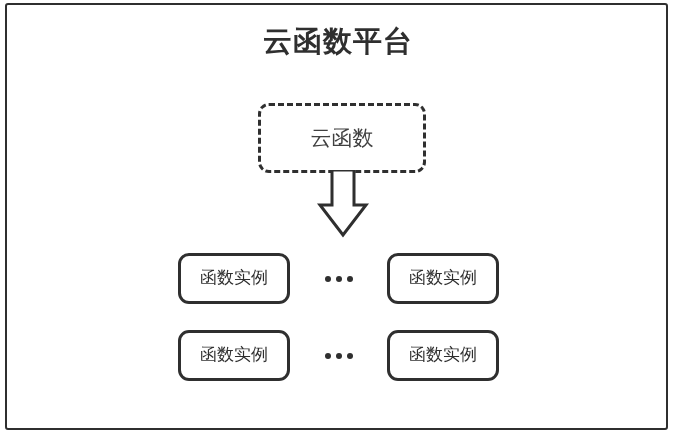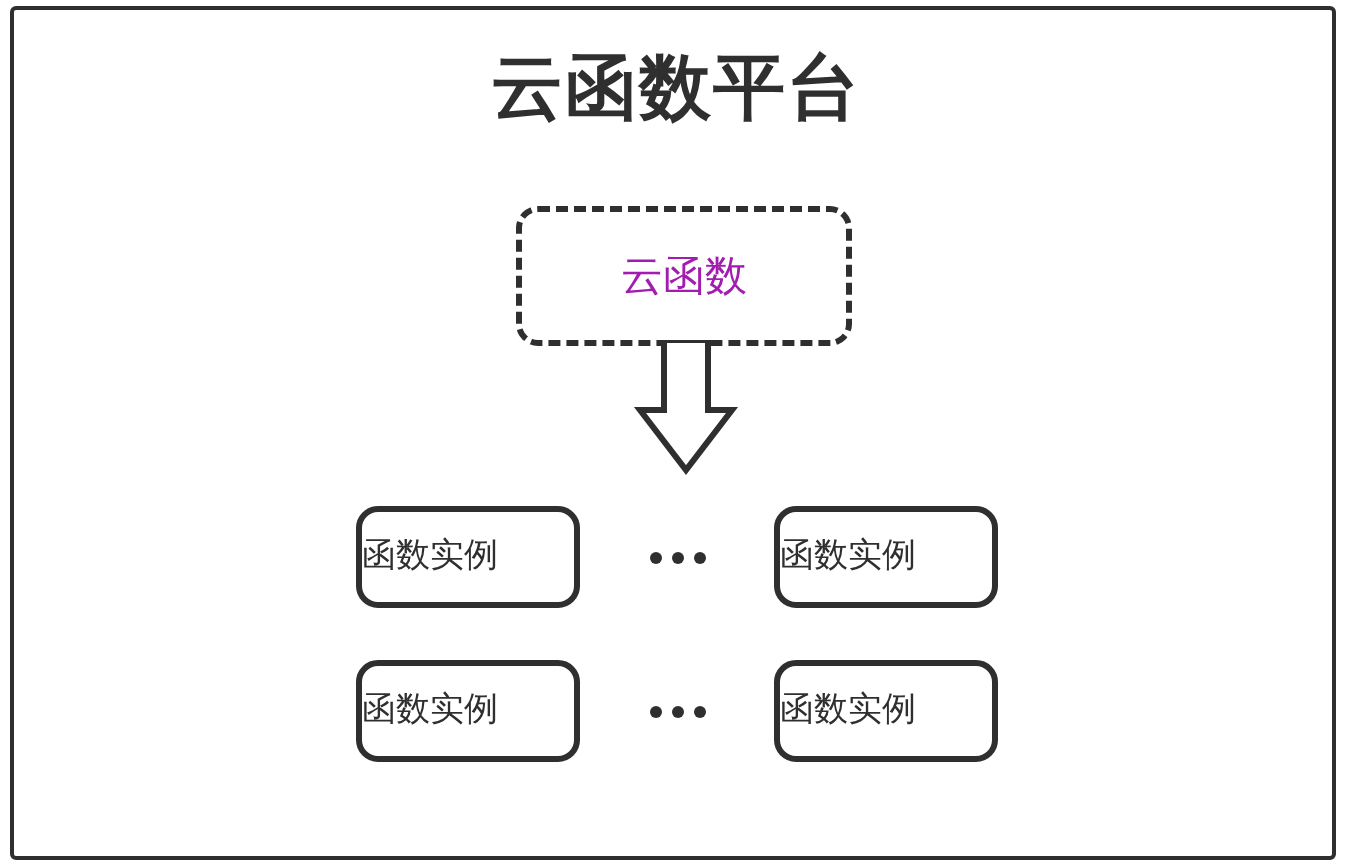--- a/index.html
+++ b/index.html
@@ -32,21 +32,21 @@
     background: #ffffff;
   }
 
   
   .platform-title {
     position: absolute;
     left: 0;
     top: 27px;
     width: 676px;
     text-align: center;
-    font-size: 36px;
+    font-size: 29px;
     font-weight: bold;
     color: #2f2f2f;
     letter-spacing: 1px;
     line-height: 1;
     white-space: nowrap;
   }
 
   
   .cloud-function-node {
     position: absolute;
@@ -57,21 +57,21 @@
     box-sizing: border-box;
     border: 3px dashed #2f2f2f;
     border-radius: 11px;
     background: #ffffff;
     display: flex;
     align-items: center;
     justify-content: center;
   }
   .cloud-function-label {
     font-size: 21px;
-    color: #a21caf;
+    color: #404040;
     line-height: 1;
     white-space: nowrap;
   }
 
   
   .flow-arrow {
     position: absolute;
     left: 305px;
     top: 170px;
     width: 76px;
@@ -93,21 +93,22 @@
 
   .instance-box {
     box-sizing: border-box;
     width: 112px;
     height: 51px;
     border: 3px solid #2f2f2f;
     border-radius: 11px;
     background: #ffffff;
     display: flex;
     align-items: center;
-    justify-content: flex-start;
+    justify-content: center;
+    font-family: Liberation Mono, monospace;
   }
   .instance-label {
     font-size: 17px;
     color: #2f2f2f;
     line-height: 1;
     white-space: nowrap;
   }
 
   
   .ellipsis {

